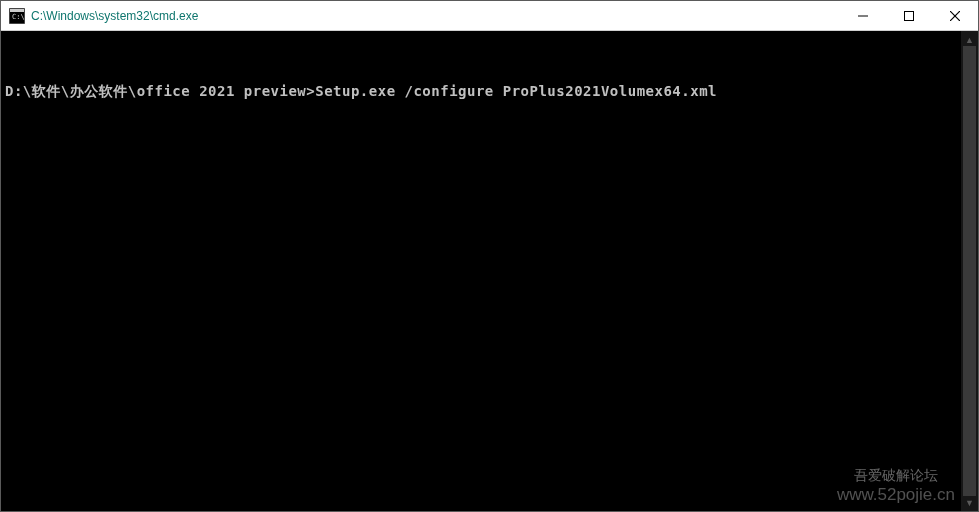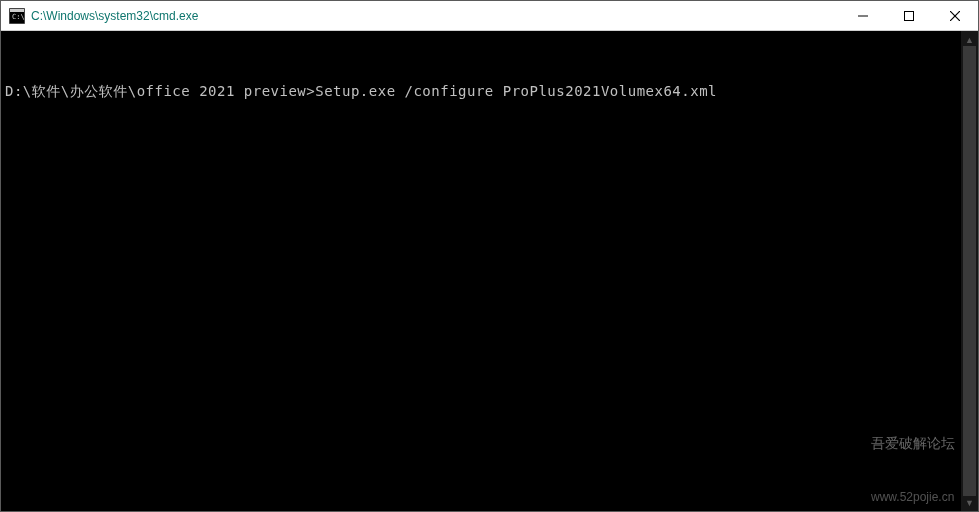--- a/index.html
+++ b/index.html
@@ -117,30 +117,30 @@
       background: #3a3a3a;
     }
     .watermark {
       position: absolute;
       bottom: 6px;
       right: 24px;
       color: rgba(200, 200, 200, 0.5);
       font-size: 14px;
       font-family: "Microsoft YaHei", sans-serif;
       line-height: 1.3;
-      text-align: left;
+      text-align: center;
       pointer-events: none;
     }
     .watermark-sub {
-      font-size: 12px;
+      font-size: 17px;
       color: rgba(180, 180, 180, 0.45);
-      margin-top: 38px;
     }
     .prompt-text {
       letter-spacing: 0.5px;
+      font-weight: bold;
     }
   </style>
 </head>
 <body>
 
 <div class="window">
   <div class="titlebar">
     <div class="titlebar-icon">
       <svg viewBox="0 0 16 16">
         <rect x="0" y="0" width="16" height="16" fill="#000" stroke="#888" stroke-width="1"></rect>

